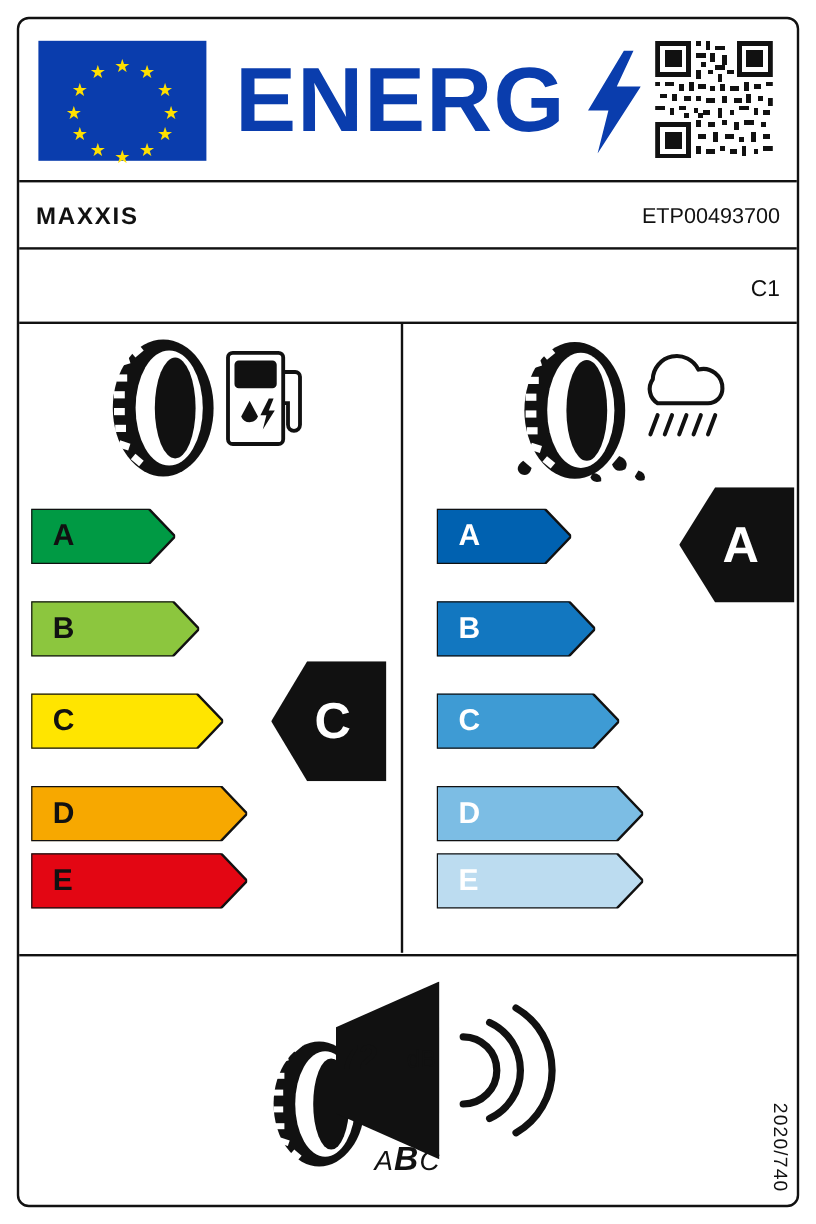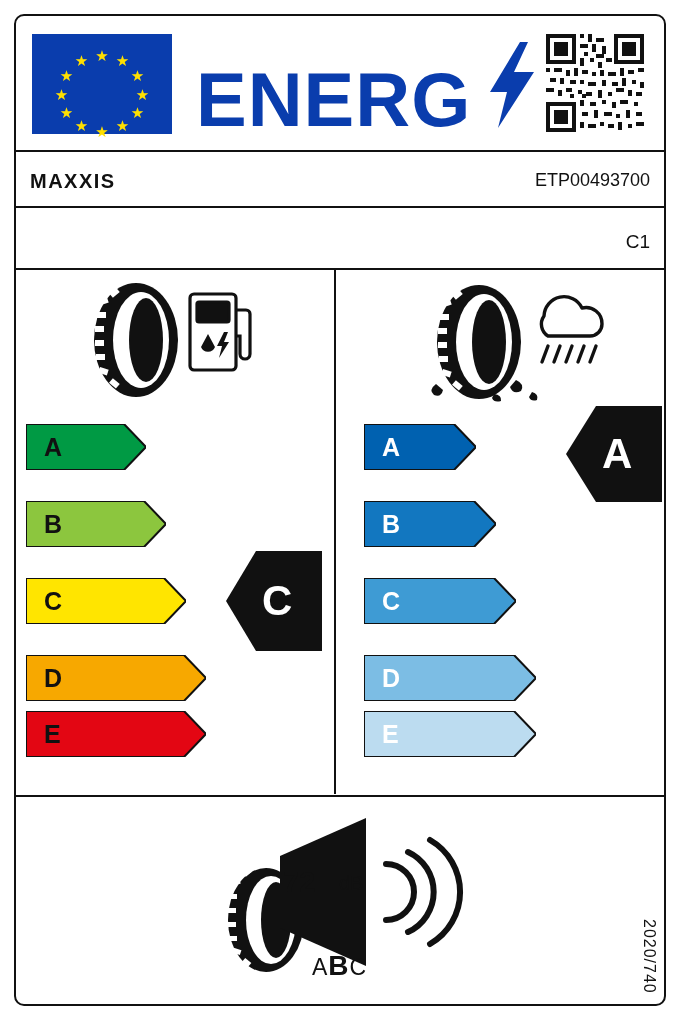--- a/index.html
+++ b/index.html
@@ -49,21 +49,20 @@
   }
   .energ-text {
     position: absolute;
     left: 196px;
     top: 44px;
     font-size: 76px;
     font-weight: bold;
     letter-spacing: 1px;
     color: #0a3dad;
     line-height: 80px;
-    margin-top: 16px;
   }
   .bolt {
     position: absolute;
     left: 490px;
     top: 42px;
     width: 44px;
     height: 86px;
   }
   .qr {
     position: absolute;
@@ -172,20 +171,21 @@
     font-size: 20px;
     color: #111;
   }
   .noise-classes {
     position: absolute;
     left: 312px;
     top: 950px;
     font-size: 23px;
     color: #111;
     letter-spacing: 1px;
+    font-style: italic;
   }
   .noise-classes b { font-size: 28px; }
 
   .date {
     position: absolute;
     right: 22px;
     bottom: 26px;
     font-size: 16px;
     color: #111;
     writing-mode: vertical-rl;

